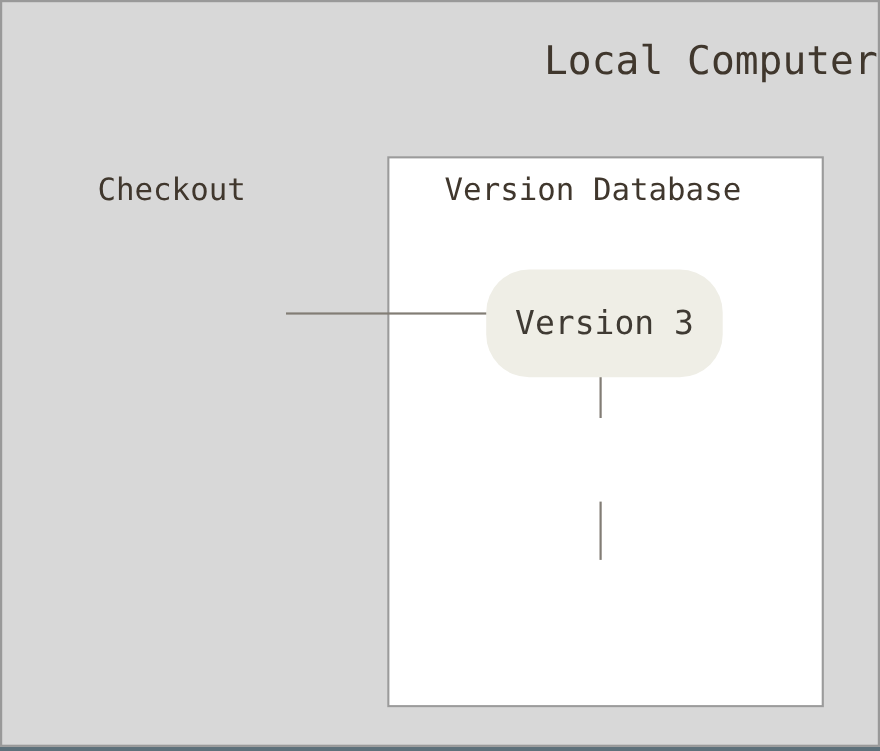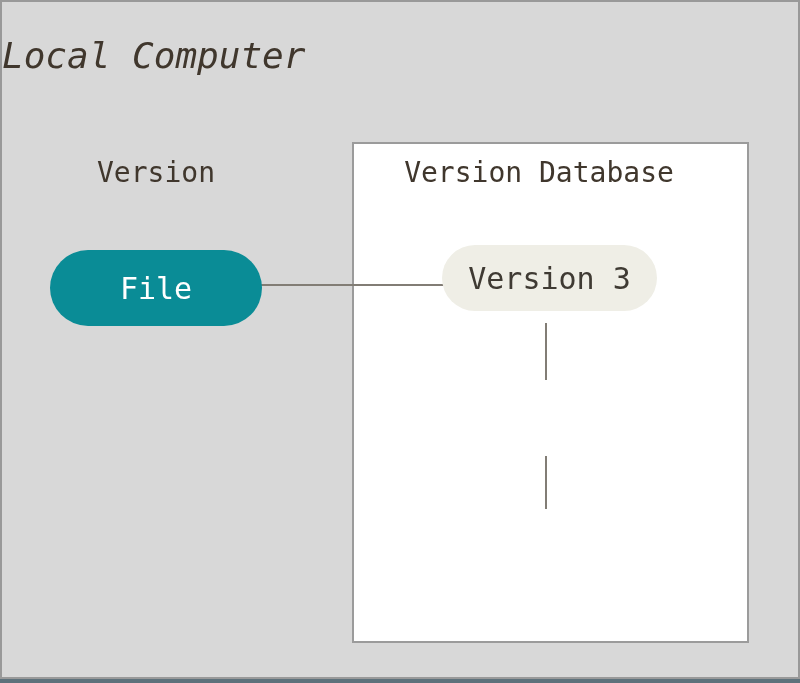--- a/index.html
+++ b/index.html
@@ -29,26 +29,25 @@
   }
   .inner{
     position:absolute;
     left:0;top:0;right:0;bottom:4px;
     background:var(--background);
     border:2px solid var(--frame-border);
   }
   .title{
     position:absolute;
     left:0;right:0;top:34px;
-    text-align:left;
+    text-align:right;
     font-size:36px;
     line-height:40px;
     color:var(--text);
     white-space:pre;
-    font-style:italic;
   }
   .col-label{
     position:absolute;
     top:155px;
     font-size:28px;
     line-height:32px;
     text-align:center;
     color:var(--text);
     white-space:pre;
   }
@@ -75,21 +74,21 @@
   }
   .pill-file{
     left:48px;top:248px;
     width:212px;height:76px;
     border-radius:38px;
     background:var(--file-fill);
     color:var(--file-text);
   }
   .pill-version{
     left:440px;
-    width:215px;height:66px;
+    width:215px;height:98px;
     border-radius:39px;
     background:var(--version-fill);
     color:var(--node-text);
   }
   .pill-v3{top:243px;}
   .pill-v2{top:377px;}
   .pill-v1{top:506px;}
   .connector{
     position:absolute;
     background:var(--connector);
@@ -105,29 +104,28 @@
   .conn-v2-v1{top:454px;height:53px;}
 </style>
 </head>
 <body>
 
 <div class="frame">
   <div class="inner">
 
     <div class="title">Local Computer</div>
 
-    <div class="col-label checkout-label">Version</div>
+    <div class="col-label checkout-label">Checkout</div>
 
     <div class="vdb-box"></div>
 
     <div class="col-label vdb-label">Version Database</div>
 
     <div class="connector conn-h"></div>
     <div class="connector conn-v conn-v3-v2"></div>
     <div class="connector conn-v conn-v2-v1"></div>
 
-    <div class="pill pill-file">File</div>
 
     <div class="pill pill-version pill-v3">Version 3</div>
 
   </div>
   <div style="position:absolute;left:0;right:0;bottom:0;height:4px;"></div>
 </div>
 
 </body></html>

